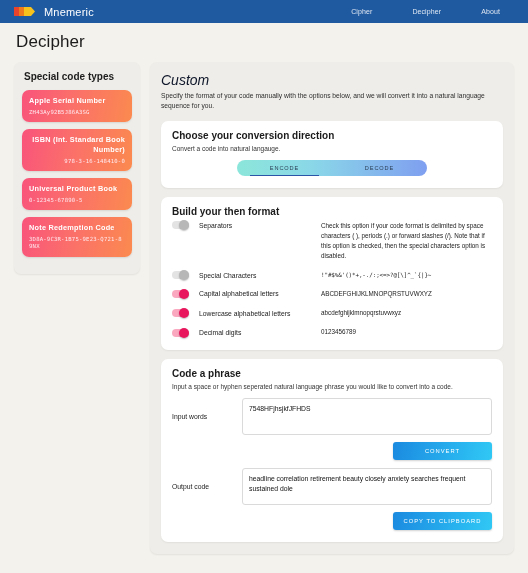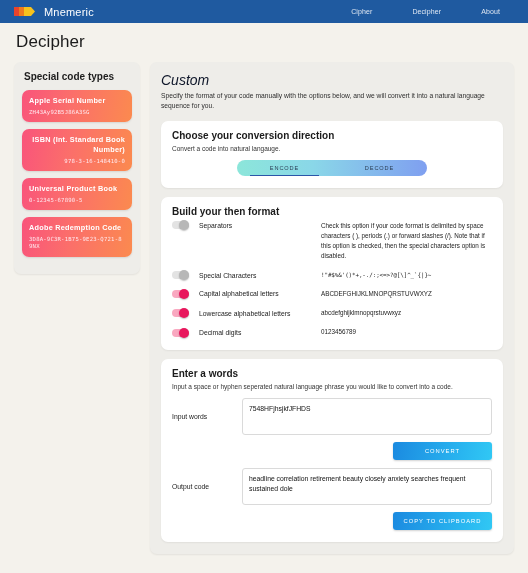--- a/index.html
+++ b/index.html
@@ -311,21 +311,21 @@
         </div>
         <div class="code-card center">
           <div class="code-card-title">ISBN (Int. Standard Book Number)</div>
           <div class="code-card-value">978-3-16-148410-0</div>
         </div>
         <div class="code-card">
           <div class="code-card-title">Universal Product Book</div>
           <div class="code-card-value">0-12345-67890-5</div>
         </div>
         <div class="code-card">
-          <div class="code-card-title">Adobe Redemption Code</div>
+          <div class="code-card-title">Note Redemption Code</div>
           <div class="code-card-value">3D8A-9C3R-1B75-9E23-Q721-89NX</div>
         </div>
       </div>
   </aside>
 
   <section class="main">
     <h2 class="main-title">Custom</h2>
     <p class="main-sub">Specify the format of your code manually with the options below, and we will convert it into a natural language sequence for you.</p>
 
     <div class="card">
@@ -374,21 +374,21 @@
             <div class="switch on">
               <div class="knob"></div>
             </div>
             <div class="fmt-label">Decimal digits</div>
             <div class="fmt-desc">0123456789</div>
           </div>
         </div>
     </div>
 
     <div class="card">
-      <h3 class="card-title">Enter a words</h3>
+      <h3 class="card-title">Code a phrase</h3>
       <p class="card-sub">Input a space or hyphen seperated natural language phrase you would like to convert into a code.</p>
 
       <div class="field-row">
         <div class="field-label">Input words</div>
         <div class="field-box">7548HFjhsjkfJFHDS</div>
       </div>
 
       <div class="btn-row">
         <button class="btn">CONVERT</button>
       </div>

